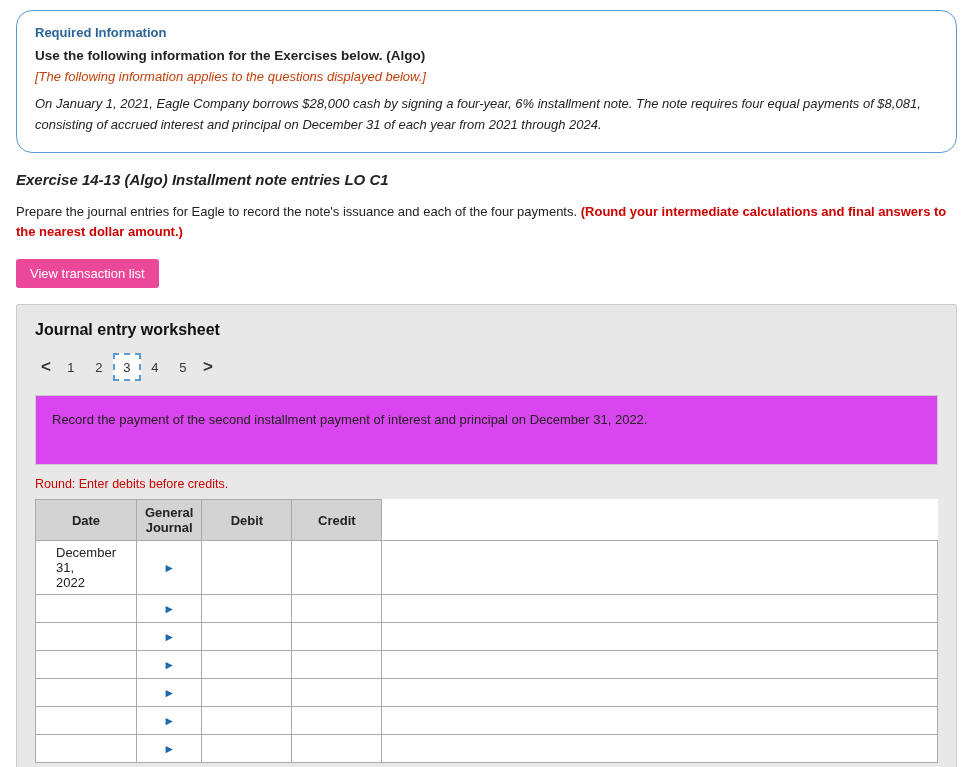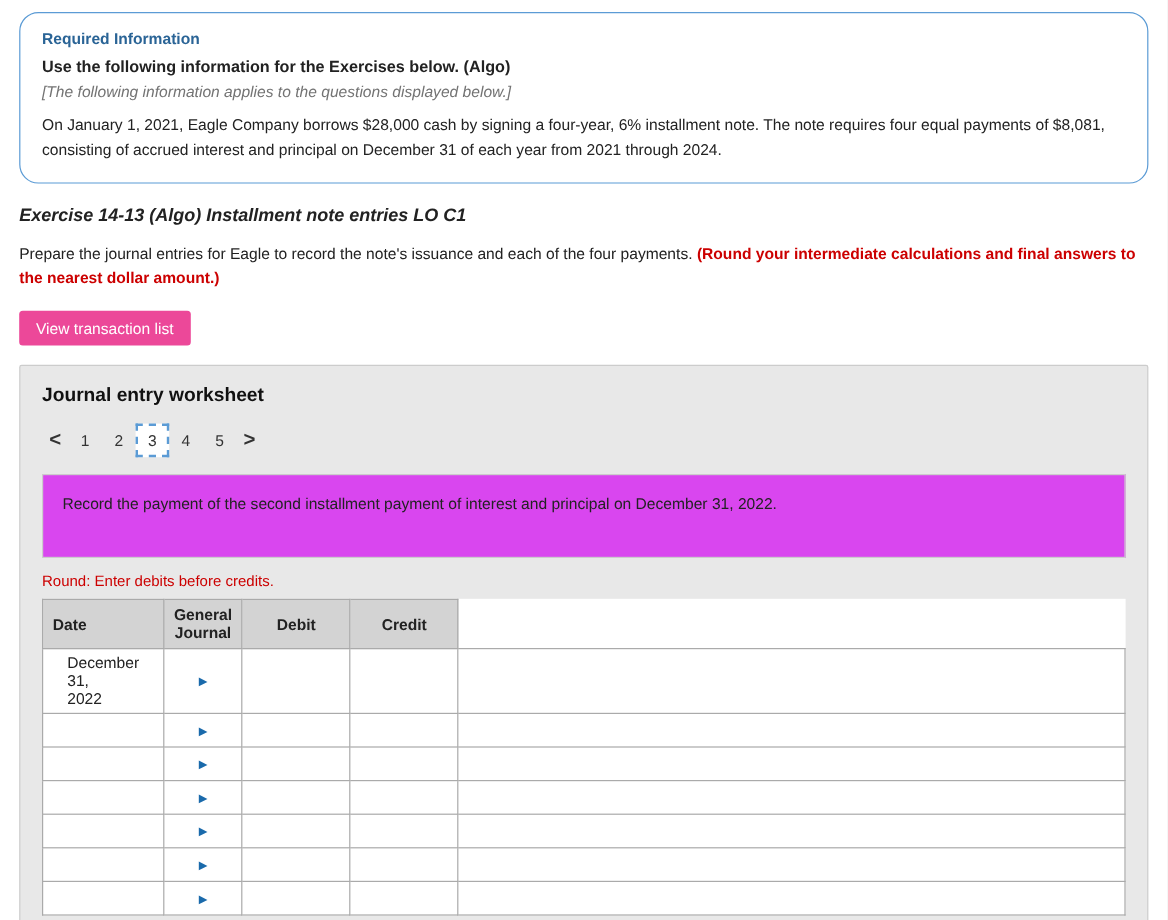--- a/index.html
+++ b/index.html
@@ -28,27 +28,28 @@
     .required-info-bold {
       font-weight: bold;
       font-size: 13.5px;
       margin-bottom: 6px;
     }
 
     .required-info-italic {
       font-style: italic;
       font-size: 13px;
       margin-bottom: 10px;
-      color: #737373;
+      color: #c2410c;
     }
 
     .required-info-text {
       font-size: 13px;
       line-height: 1.6;
       color: #222;
+      font-style: italic;
     }
 
     .exercise-title {
       font-weight: bold;
       font-size: 15px;
       margin: 0 16px 14px 16px;
       font-style: italic;
     }
 
     .exercise-instructions {
@@ -155,21 +156,21 @@
       border: 1px solid #aaa;
       padding: 5px 8px;
       font-size: 13px;
       font-weight: bold;
       text-align: center;
       color: #222;
     }
 
     .journal-table th.date-col {
       width: 96px;
-      text-align: left;
+      text-align: center;
     }
 
     .journal-table th.journal-col {
       text-align: center;
     }
 
     .journal-table th.debit-col {
       width: 90px;
       text-align: center;
     }

